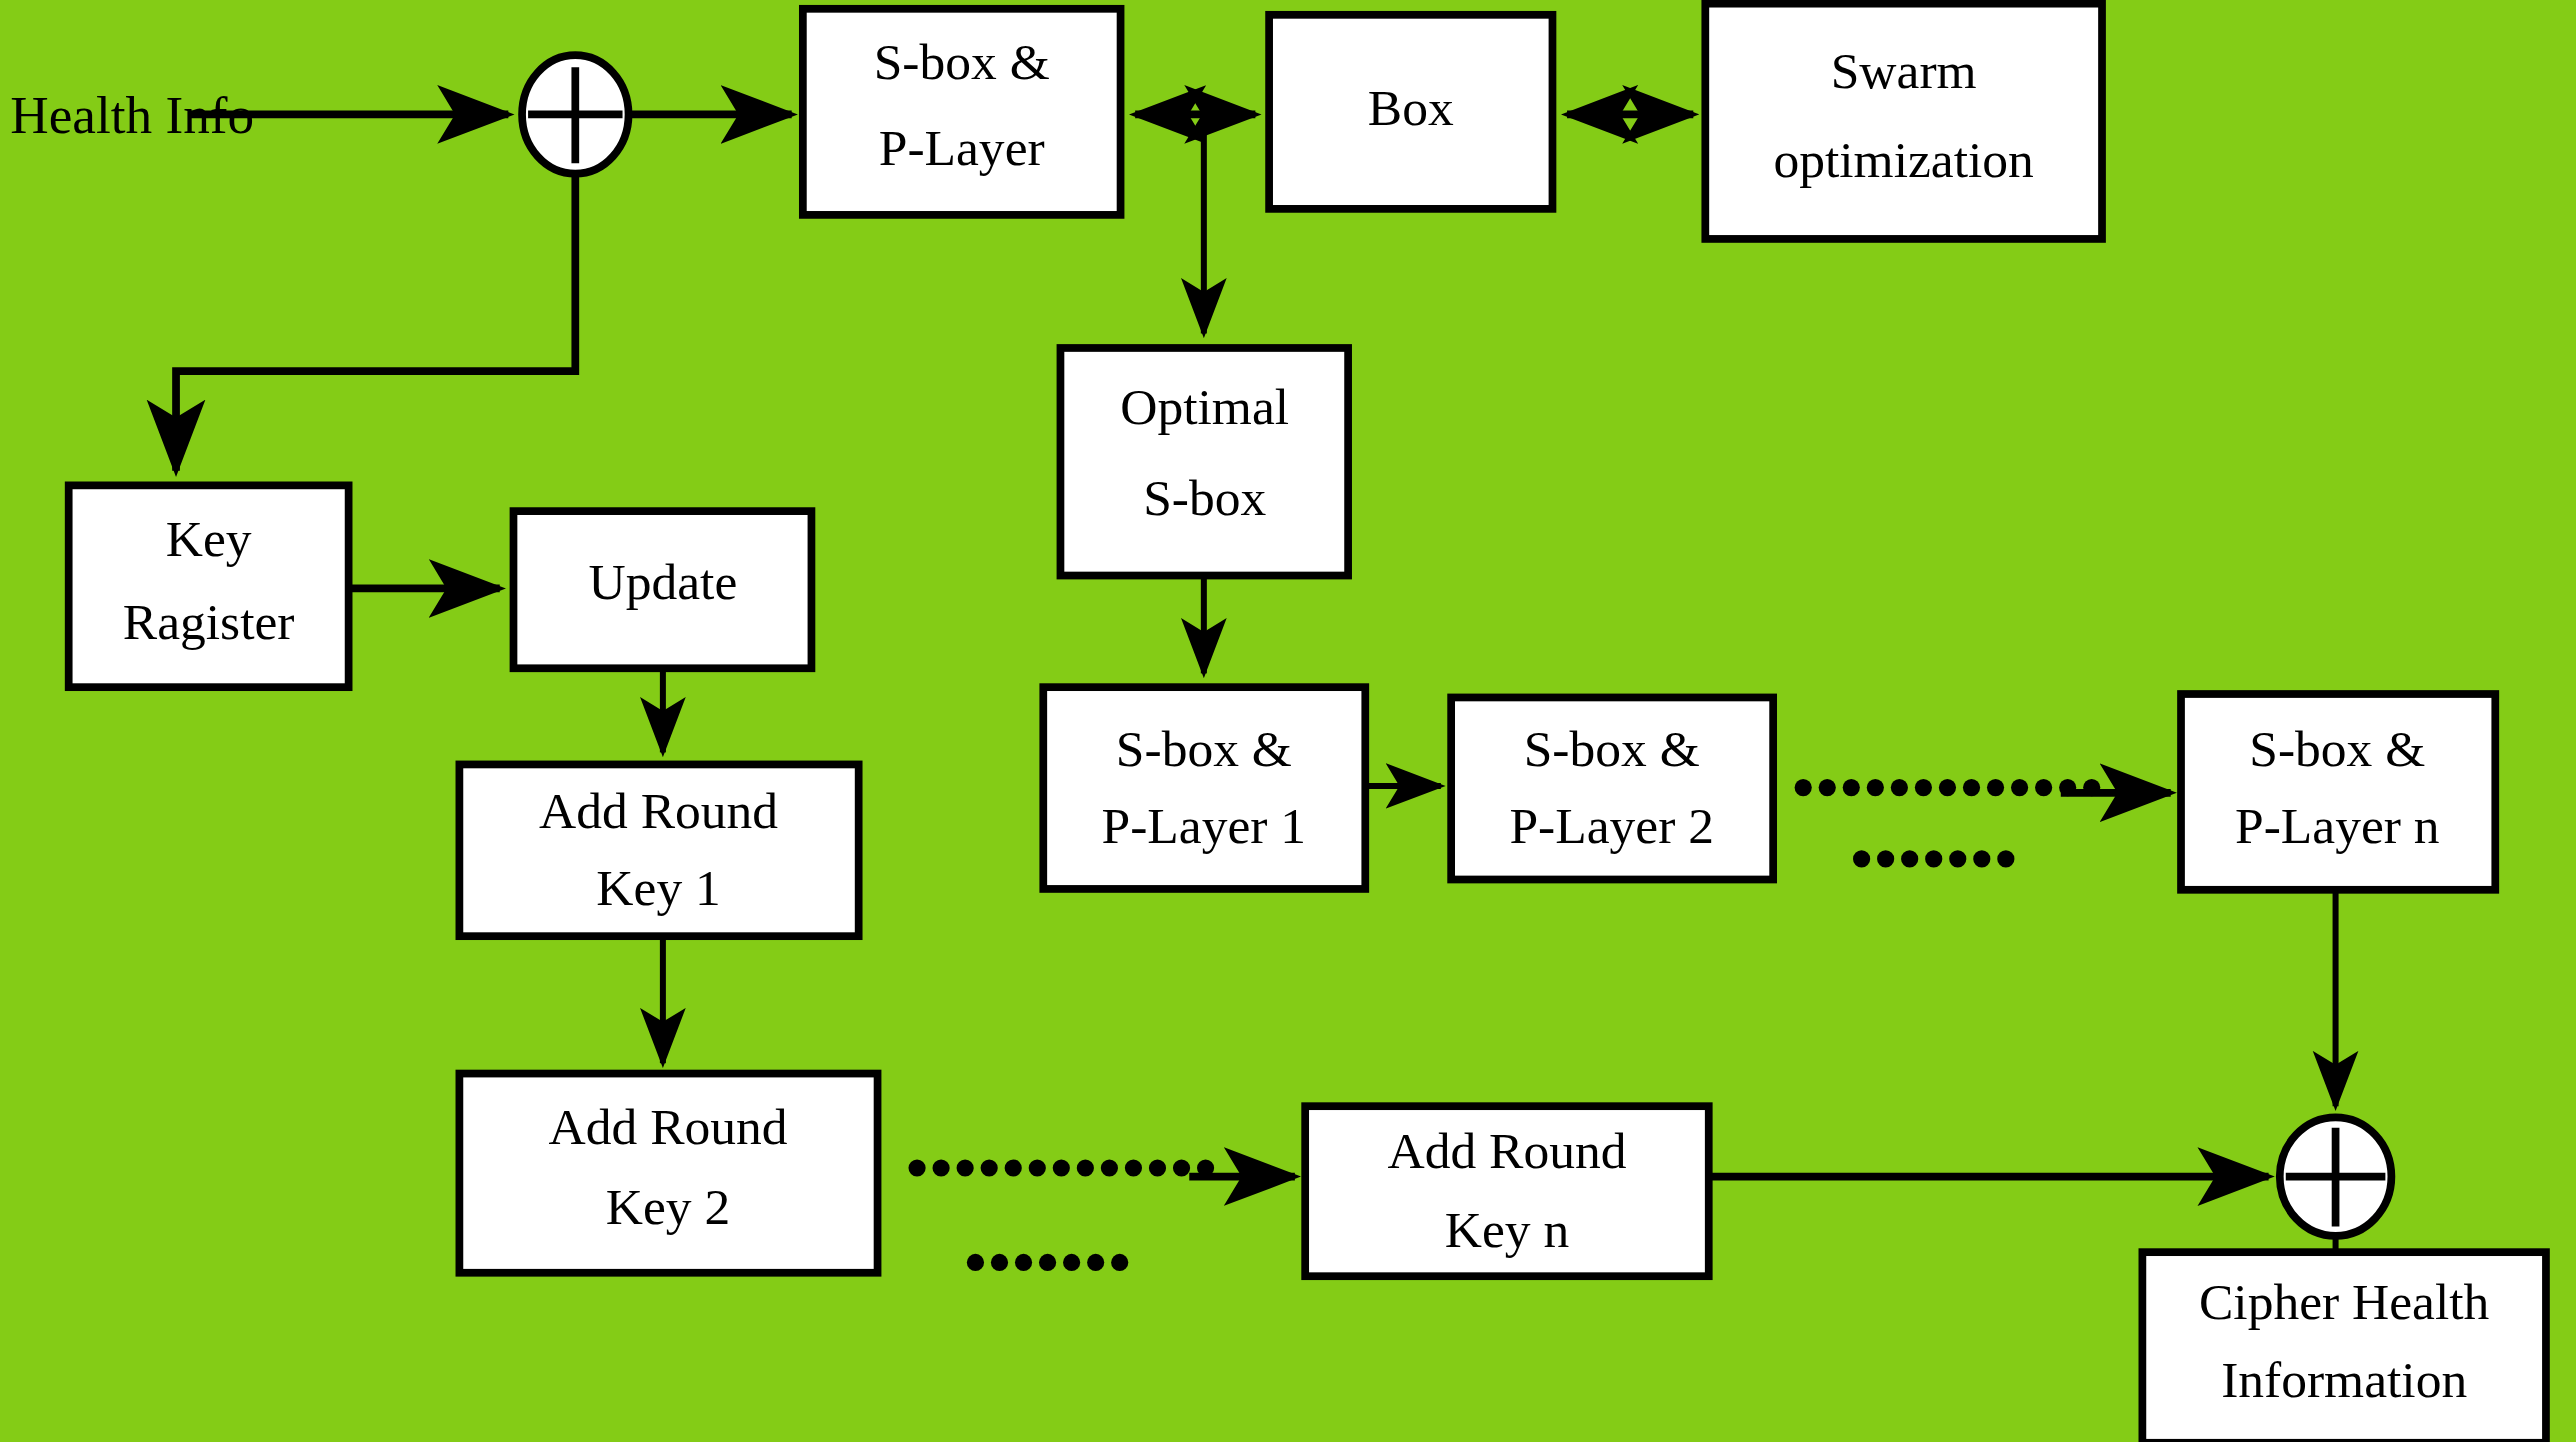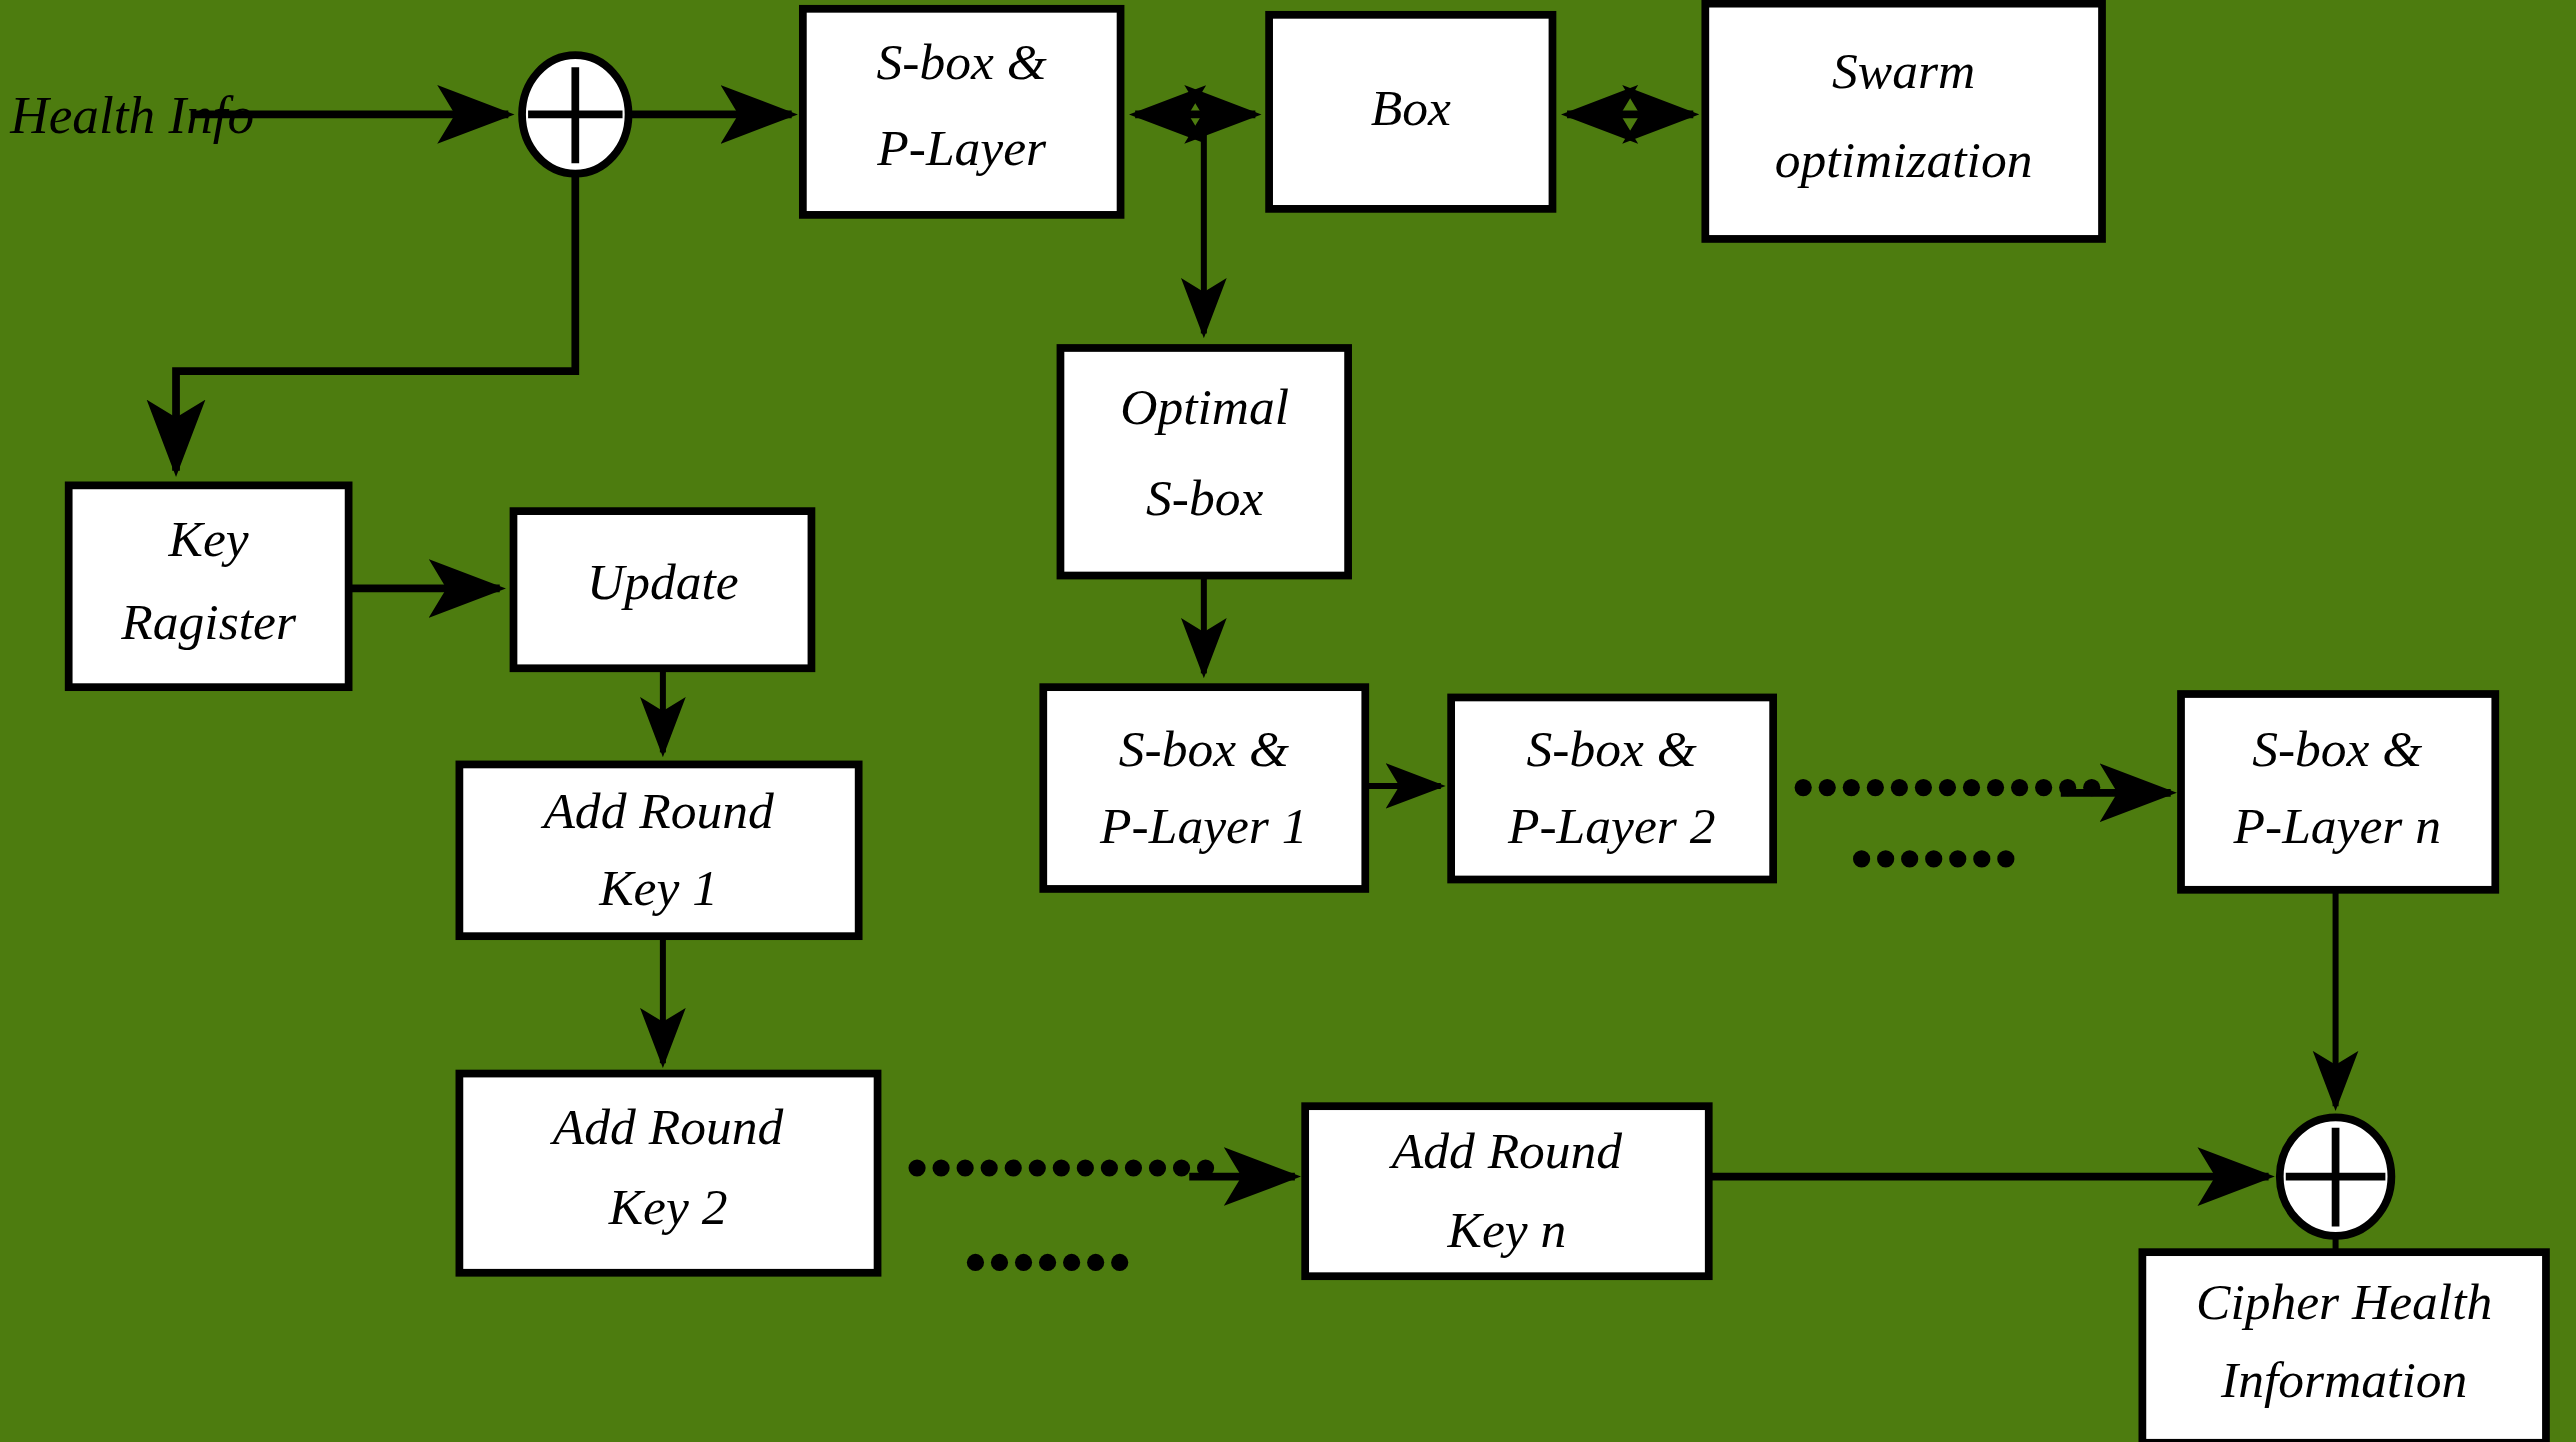--- a/index.html
+++ b/index.html
@@ -8,23 +8,22 @@
     padding: 0;
     background: #ffffff;
   }
   body {
     font-family: "Liberation Serif", "DejaVu Serif", serif;
   }
   #diagram-root {
     position: relative;
     width: 2576px;
     height: 1443px;
-    background: #4d7c0f;
+    background: #84cc16;
     overflow: hidden;
-    font-style: italic;
   }
   svg#diagram-svg {
     position: absolute;
     top: 0;
     left: 0;
     width: 2576px;
     height: 1443px;
     display: block;
   }
   .node-rect {

